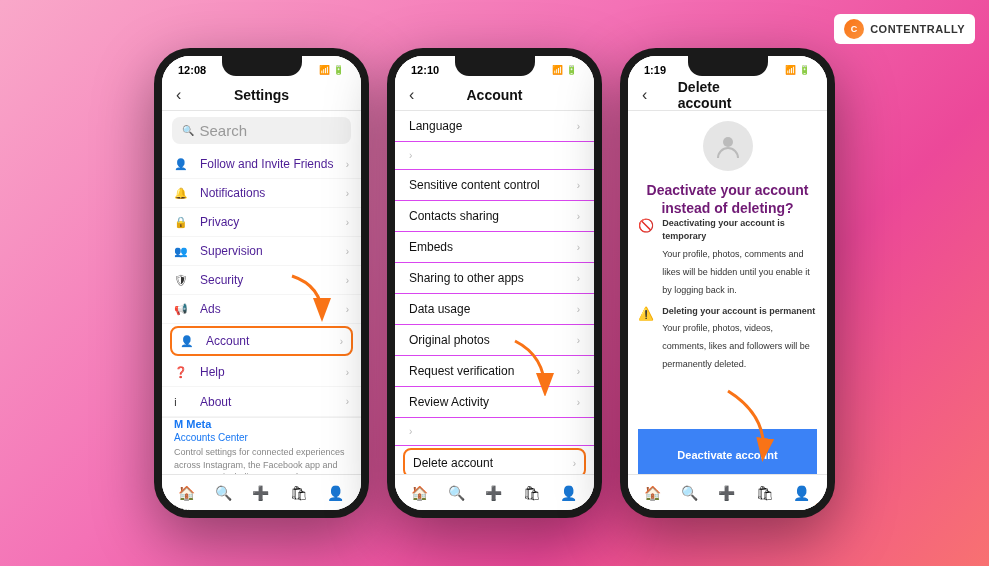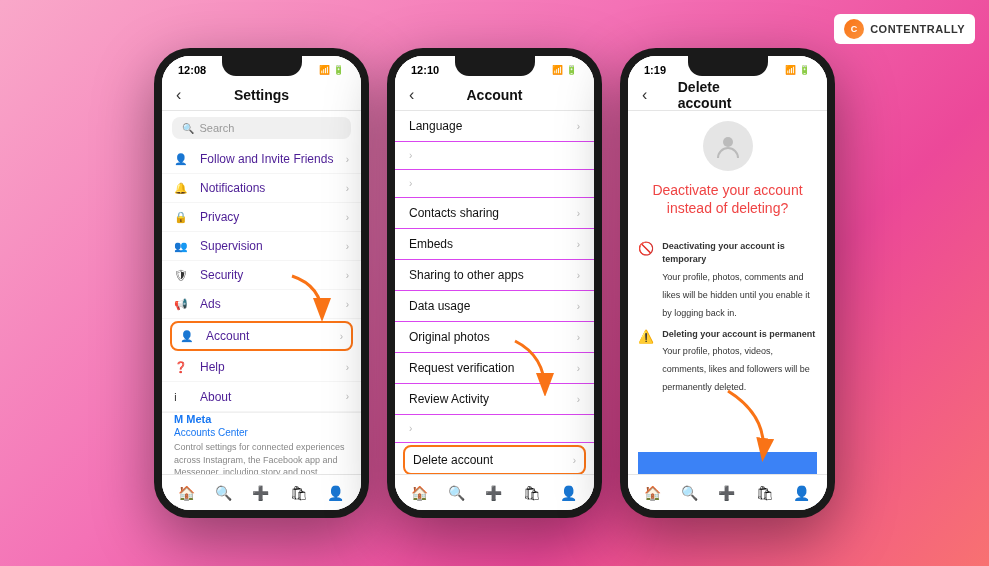--- a/index.html
+++ b/index.html
@@ -115,21 +115,21 @@
     .search-bar {
       margin: 6px 10px;
       background: #f0f0f0;
       border-radius: 8px;
       padding: 5px 10px;
       display: flex;
       align-items: center;
       gap: 5px;
     }
     .search-bar .search-icon { color: #999; font-size: 10px; }
-    .search-bar .search-text { color: #999; font-size: 11px; }
+    .search-bar .search-text { color: #999; font-size: 15px; }
 
     
     .menu-item {
       display: flex;
       align-items: center;
       padding: 7px 12px;
       border-bottom: 1px solid #f5f5f5;
       cursor: pointer;
     }
     .menu-item .item-icon { width: 18px; font-size: 11px; color: #333; margin-right: 8px; }
@@ -170,24 +170,24 @@
       background: #e5e5e5;
       margin: 0 auto 10px;
       display: flex;
       align-items: center;
       justify-content: center;
       color: #aaa;
       font-size: 22px;
     }
     .delete-title {
       font-size: 14px;
-      font-weight: 400;
-      color: #ef4444;
+      font-weight: 700;
+      color: #701a75;
       text-align: center;
-      margin-bottom: 23px;
+      margin-bottom: 0;
       line-height: 1.3;
     }
     .info-item {
       display: flex;
       gap: 8px;
       margin-bottom: 8px;
       align-items: flex-start;
     }
     .info-icon { font-size: 13px; color: #555; flex-shrink: 0; margin-top: 1px; }
     .info-text { font-size: 9px; color: #333; line-height: 1.4; }
@@ -375,20 +375,21 @@
     </div>
 
     <div class="account-item">
       <span class="item-label">Language</span>
       <span class="chevron">›</span>
     </div>
     <div class="account-item">
       <span class="chevron">›</span>
     </div>
     <div class="account-item">
+      <span class="item-label">Sensitive content control</span>
       <span class="chevron">›</span>
     </div>
     <div class="account-item">
       <span class="item-label">Contacts sharing</span>
       <span class="chevron">›</span>
     </div>
     <div class="account-item">
       <span class="item-label">Embeds</span>
       <span class="chevron">›</span>
     </div>

